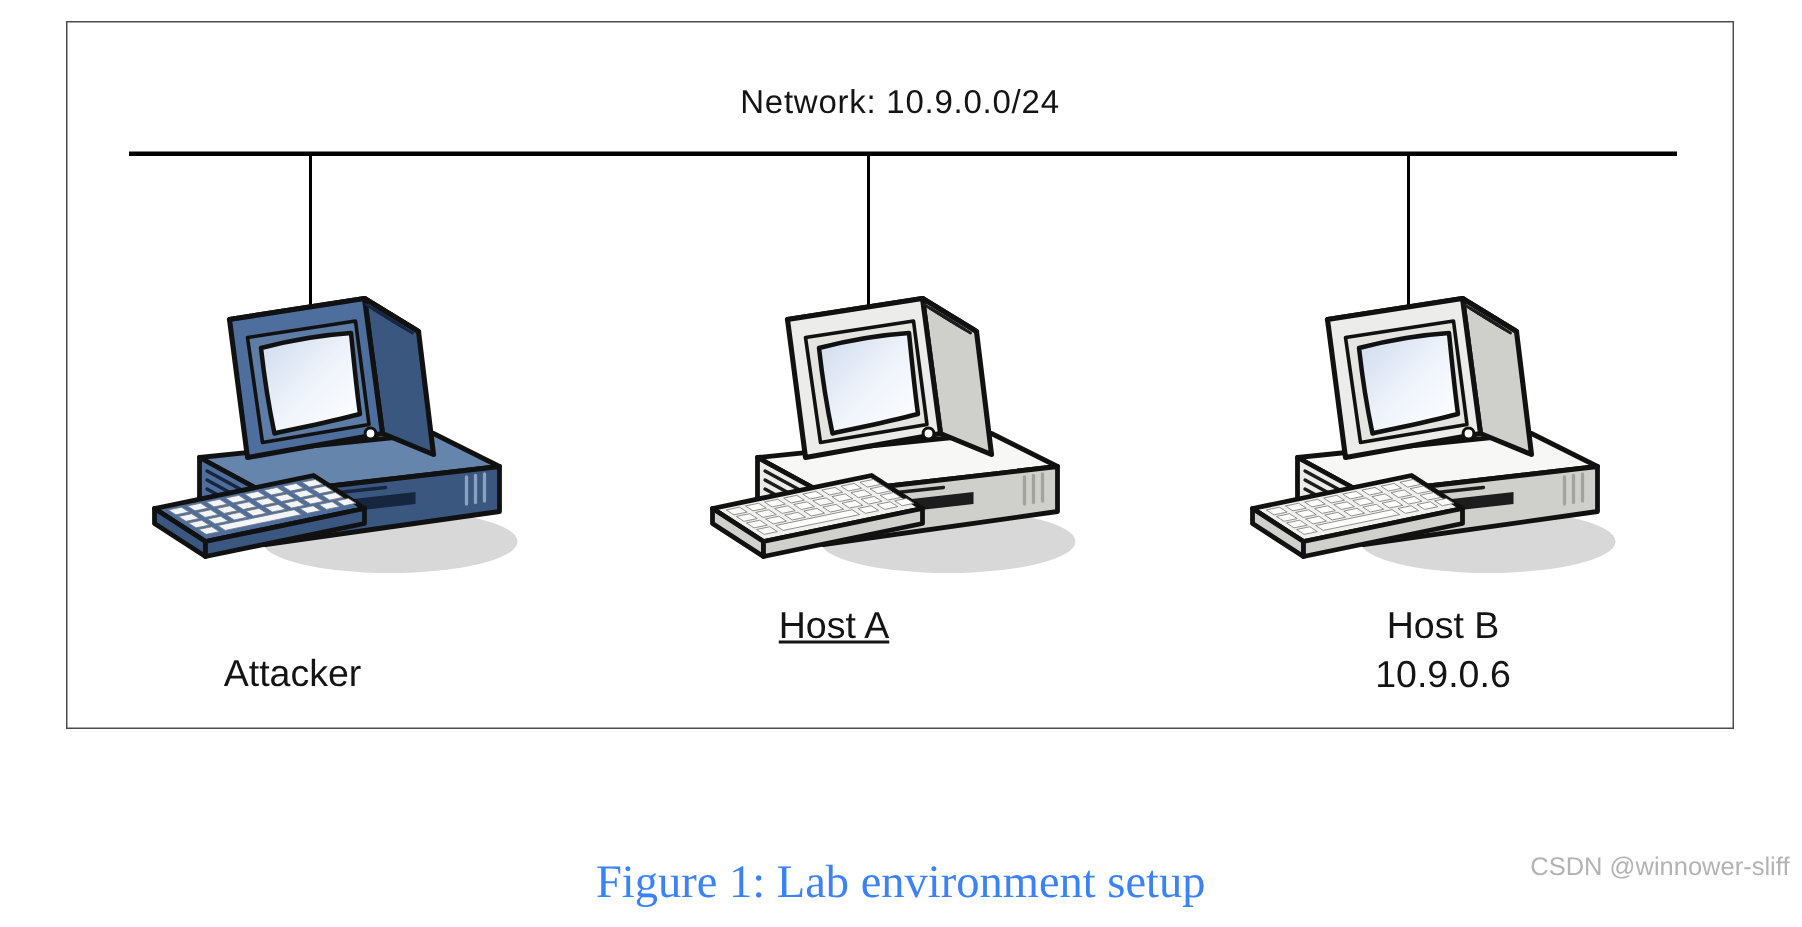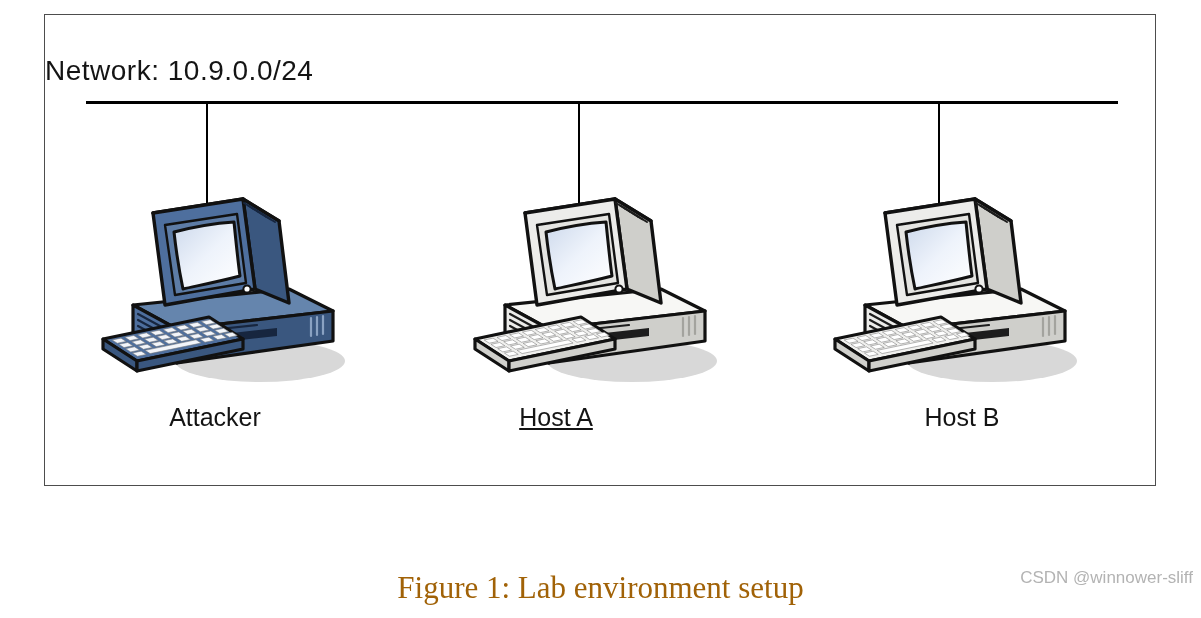--- a/index.html
+++ b/index.html
@@ -7,21 +7,21 @@
     position:relative; width:1201px; height:618px;
     background:#fff; overflow:hidden;
     font-family:"Liberation Sans", sans-serif;
   }
   .frame {
     position:absolute; left:44px; top:14px; width:1110px; height:470px;
     border:1.5px solid #4d4d4d; background:#fff;
   }
   .net-title {
     position:absolute; left:0; top:40px; width:100%;
-    font-size:28px; color:#141414;
+    text-align:center; font-size:22px; color:#141414;
     letter-spacing:0.5px;
   }
   .bus {
     position:absolute; left:41px; top:86px; width:1032px; height:3px;
     background:#000;
   }
   .drop {
     position:absolute; top:89px; width:2px; height:122px; background:#000;
   }
   .drop.attacker { left:161px; }
@@ -32,27 +32,27 @@
   }
   .node-svg.attacker { left:52px; }
   .node-svg.hosta    { left:424px; }
   .node-svg.hostb    { left:784px; }
   .node-name, .node-ip {
     position:absolute; width:300px; text-align:center;
     font-size:25px; color:#141414;
   }
   .node-name { top:388px; }
   .node-ip   { top:421px; }
-  .label-attacker { left:20px; }
+  .label-attacker { left:0;margin-top:32px; }
   .label-hosta    { left:361px;text-decoration:underline; }
   .label-hostb    { left:767px; }
   .caption {
     position:absolute; left:0; top:570px; width:100%;
     text-align:center; font-family:"Liberation Serif", serif;
-    font-size:31px; color:#a16207;
+    font-size:31px; color:#3b82f6;
   }
   .watermark {
     position:absolute; right:8px; top:568px;
     font-size:17px; color:var(--watermark-color,#b3b3b3);
   }
   
   .comp-blue {
     --main:  var(--attacker-main,  #4e6f9e);
     --side:  var(--attacker-side,  #3a577f);
     --top:   var(--attacker-top,   #6585ad);
@@ -187,18 +187,19 @@
     </svg>
     <svg class="node-svg hostb comp-gray" viewBox="0 0 250 210">
       <use href="#pc" xlink:href="#pc"></use>
     </svg>
 
     <div class="node-name label-attacker">Attacker</div>
 
     <div class="node-name label-hosta">Host A</div>
 
     <div class="node-name label-hostb">Host B</div>
+    <div class="node-ip label-hostb">10.9.0.6</div>
   </div>
 
   <div class="caption">Figure 1: Lab environment setup</div>
 
   <div class="watermark">CSDN @winnower-sliff</div>
 </div>
 
 </body></html>

